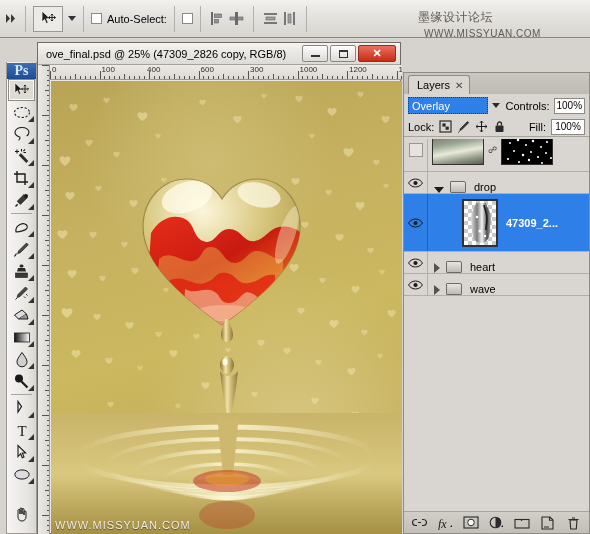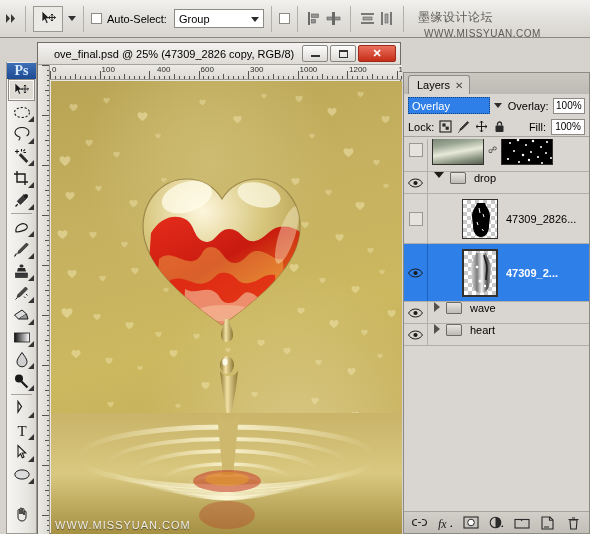--- a/index.html
+++ b/index.html
@@ -65,21 +65,21 @@
   
   #doc-window {
     position:absolute; left:37px; top:42px; width:364px; height:492px;
     background:#e9e7e3; border:1px solid #6f6c66;
   }
   #doc-titlebar {
     height:22px; background:linear-gradient(#f4f3f1,#dedbd6);
     border-bottom:1px solid #a6a39d; position:relative;
     display:flex; align-items:center;
   }
-  #doc-title { font-size:11px; padding-left:16px; white-space:nowrap; }
+  #doc-title { font-size:11px; padding-left:8px; white-space:nowrap; }
   .wbtn {
     position:absolute; top:2px; width:26px; height:17px;
     border:1px solid #8a8780; border-radius:2px;
     background:linear-gradient(#fdfdfd,#dcdad5);
     display:flex; align-items:center; justify-content:center;
   }
   #wb-min { right:72px; } #wb-max { right:44px; }
   #wb-close { right:4px; width:38px;
     background:linear-gradient(#e9705e,#c62d17);
     border-color:#9d2a18; color:#fff; font-size:11px; font-weight:bold; }
@@ -152,21 +152,21 @@
   #layer-list { position:absolute; top:66px; left:0; width:185px; height:372px; overflow:hidden; background:#d9d6d1;}
   .layer-row { height:50px; display:flex; align-items:center; border-bottom:1px solid #b2afa9; position:relative; }
   .layer-row.selected { background:#2f7fe8; color:#fff; }
   .eye-cell { width:24px; height:100%; display:flex; align-items:center; justify-content:center;
               border-right:1px solid #b2afa9; }
   .eye-box { width:14px; height:14px; border:1px solid #9a9791; background:#e6e3de; }
   .thumb-wrap { display:flex; align-items:center; gap:3px; margin-left:4px; }
   .thumb { width:36px; height:40px; border:1px solid #33312e; background:#fff; overflow:hidden; position:relative; }
   .thumb.wide { width:52px; height:30px; }
   .layer-name { margin-left:8px; font-size:11px; white-space:nowrap; }
-  .grp-row { height:22px; display:flex; align-items:flex-start; border-bottom:1px solid #b2afa9; }
+  .grp-row { height:22px; display:flex; align-items:flex-end; border-bottom:1px solid #b2afa9; }
   .disc { width:0;height:0;margin-left:6px; }
   .disc.closed { border-top:5px solid transparent;border-bottom:5px solid transparent;border-left:6px solid #55524d;}
   .disc.open { border-left:5px solid transparent;border-right:5px solid transparent;border-top:6px solid #1e1c19;}
   .folder { width:16px; height:12px; margin-left:6px;
     background:linear-gradient(#e8e5e0,#bdbab4); border:1px solid #6e6b66; border-radius:1px 2px 1px 1px; }
   .checker {
     background-image:
       linear-gradient(45deg,#c9c9c9 25%,transparent 25%,transparent 75%,#c9c9c9 75%),
       linear-gradient(45deg,#c9c9c9 25%,transparent 25%,transparent 75%,#c9c9c9 75%);
     background-size:8px 8px; background-position:0 0,4px 4px; background-color:#fff;
@@ -193,24 +193,20 @@
   <div class="tool-preset">
     <svg width="17" height="17" viewBox="0 0 17 17">
       <path d="M2 1l0 11 2.6-2.6 1.7 4.2 1.9-.8-1.7-4.1 3.6 0z" fill="#222" stroke="#fff" stroke-width=".7"></path>
       <path d="M12 4v7M8.5 7.5h7M12 4l-1.3 1.3M12 4l1.3 1.3M12 11l-1.3-1.3M12 11l1.3-1.3M8.5 7.5l1.3-1.3M8.5 7.5l1.3 1.3M15.5 7.5l-1.3-1.3M15.5 7.5l-1.3 1.3" stroke="#222" stroke-width="1" fill="none"></path>
     </svg>
   </div>
   <div class="mini-arrow"></div>
   <div class="ob-sep"></div>
   <span class="cb"></span>
   <span class="ob-label">Auto-Select:</span>
-  <div class="ob-select">
-    <span>Group</span>
-    <span class="dd"></span>
-  </div>
   <div class="ob-sep"></div>
   <span class="cb"></span>
   <div class="ob-sep"></div>
   <svg class="align-ico" viewBox="0 0 15 15">
       <rect x="1" y="1" width="2" height="13" fill="#555"></rect>
       <rect x="4.5" y="3" width="7" height="3.5" fill="#888" stroke="#444" stroke-width=".6"></rect>
       <rect x="4.5" y="8.5" width="4" height="3.5" fill="#888" stroke="#444" stroke-width=".6"></rect>
     </svg>
   <svg class="align-ico" viewBox="0 0 15 15">
       <rect x="1" y="6" width="13" height="3" fill="#888" stroke="#444" stroke-width=".6"></rect>
@@ -496,21 +492,21 @@
       <div class="rtick" style="left: 49.5px; height: 8px;"></div>
       <div class="rtick" style="left: 54.45px; height: 3px;"></div>
       <div class="rtick" style="left: 59.4px; height: 3px;"></div>
       <div class="rtick" style="left: 64.35px; height: 3px;"></div>
       <div class="rtick" style="left: 69.3px; height: 3px;"></div>
       <div class="rtick" style="left: 74.25px; height: 5px;"></div>
       <div class="rtick" style="left: 79.2px; height: 3px;"></div>
       <div class="rtick" style="left: 84.15px; height: 3px;"></div>
       <div class="rtick" style="left: 89.1px; height: 3px;"></div>
       <div class="rtick" style="left: 94.05px; height: 3px;"></div>
-      <div class="rnum" style="left: 107px;">400</div>
+      <div class="rnum" style="left: 97px;">400</div>
       <div class="rtick" style="left: 99px; height: 8px;"></div>
       <div class="rtick" style="left: 103.95px; height: 3px;"></div>
       <div class="rtick" style="left: 108.9px; height: 3px;"></div>
       <div class="rtick" style="left: 113.85px; height: 3px;"></div>
       <div class="rtick" style="left: 118.8px; height: 3px;"></div>
       <div class="rtick" style="left: 123.75px; height: 5px;"></div>
       <div class="rtick" style="left: 128.7px; height: 3px;"></div>
       <div class="rtick" style="left: 133.65px; height: 3px;"></div>
       <div class="rtick" style="left: 138.6px; height: 3px;"></div>
       <div class="rtick" style="left: 143.55px; height: 3px;"></div>
@@ -1007,21 +1003,21 @@
       <span>Layers</span>
       <span class="xmark">✕</span>
     </div>
   </div>
 
   <div id="blend-row">
     <div id="blend-select">
       <span>Overlay</span>
     </div>
     <span class="sel-arrow"></span>
-    <span style="margin-left:2px;">Overlay:</span>
+    <span style="margin-left:2px;">Controls:</span>
     <div class="num-field">100%</div>
   </div>
 
   <div id="lock-row">
     <span>Lock:</span>
     <svg class="lockico" viewBox="0 0 13 13">
         <rect x="1" y="1" width="11" height="11" fill="none" stroke="#2a2a2a" stroke-width="1.2"></rect>
         <rect x="3.4" y="3.4" width="3.2" height="3.2" fill="#2a2a2a"></rect>
         <rect x="6.6" y="6.6" width="3.2" height="3.2" fill="#2a2a2a"></rect>
       </svg>
@@ -1080,34 +1076,20 @@
             <path d="M7.5 1C4 1 1.4 3.2.6 5c.8 1.8 3.4 4 6.9 4s6.1-2.2 6.9-4C13.6 3.2 11 1 7.5 1z" fill="none" stroke="#1a1a1a" stroke-width="1"></path>
             <circle cx="7.5" cy="5" r="2.1" fill="#1a1a1a"></circle>
           </svg>
       </div>
       <span class="disc open"></span>
       <span class="folder"></span>
       <span class="layer-name">drop</span>
     </div>
 
 
-    <div class="layer-row">
-      <div class="eye-cell">
-        <span class="eye-box"></span>
-      </div>
-      <div class="thumb-wrap" style="margin-left:34px;">
-        <div class="thumb checker">
-          <svg width="36" height="40" viewBox="0 0 36 40">
-              <path d="M14 3c-1 4-5 7-5 13 0 4 1 6 1 10 0 6 3 11 8 11s8-5 8-11c0-4 1-6 1-10 0-6-4-9-5-13z" fill="#000"></path>
-              <path d="M16 8l1 5M20 14l1 3M14 22l1 3M19 29l1.5 2" stroke="#fff" stroke-width="1"></path>
-            </svg>
-        </div>
-      </div>
-      <span class="layer-name">47309_2826...</span>
-    </div>
 
     <div class="layer-row selected" style="height:58px;">
       <div class="eye-cell" style="border-right-color:#1d63bb;">
         <svg width="15" height="10" viewBox="0 0 15 10">
             <path d="M7.5 1C4 1 1.4 3.2.6 5c.8 1.8 3.4 4 6.9 4s6.1-2.2 6.9-4C13.6 3.2 11 1 7.5 1z" fill="none" stroke="#1a1a1a" stroke-width="1"></path>
             <circle cx="7.5" cy="5" r="2.1" fill="#1a1a1a"></circle>
           </svg>
       </div>
       <div class="thumb-wrap" style="margin-left:34px;">
         <div class="thumb checker" style="height:48px;border-width:2px;">
@@ -1134,33 +1116,33 @@
 
     <div class="grp-row">
       <div class="eye-cell">
         <svg width="15" height="10" viewBox="0 0 15 10">
             <path d="M7.5 1C4 1 1.4 3.2.6 5c.8 1.8 3.4 4 6.9 4s6.1-2.2 6.9-4C13.6 3.2 11 1 7.5 1z" fill="none" stroke="#1a1a1a" stroke-width="1"></path>
             <circle cx="7.5" cy="5" r="2.1" fill="#1a1a1a"></circle>
           </svg>
       </div>
       <span class="disc closed"></span>
       <span class="folder"></span>
-      <span class="layer-name">wave</span>
+      <span class="layer-name">heart</span>
     </div>
 
     <div class="grp-row">
       <div class="eye-cell">
         <svg width="15" height="10" viewBox="0 0 15 10">
             <path d="M7.5 1C4 1 1.4 3.2.6 5c.8 1.8 3.4 4 6.9 4s6.1-2.2 6.9-4C13.6 3.2 11 1 7.5 1z" fill="none" stroke="#1a1a1a" stroke-width="1"></path>
             <circle cx="7.5" cy="5" r="2.1" fill="#1a1a1a"></circle>
           </svg>
       </div>
       <span class="disc closed"></span>
       <span class="folder"></span>
-      <span class="layer-name">heart</span>
+      <span class="layer-name">wave</span>
     </div>
   </div>
 
   <div id="panel-footer">
     <div class="fbtn">
       <svg width="15" height="9" viewBox="0 0 15 9">
           <path d="M6 4.5H9M5 1.5H3.5a3 3 0 0 0 0 6H5M10 1.5h1.5a3 3 0 0 1 0 6H10" fill="none" stroke="#2a2a2a" stroke-width="1.2"></path>
         </svg>
     </div>
     <div class="fbtn">

